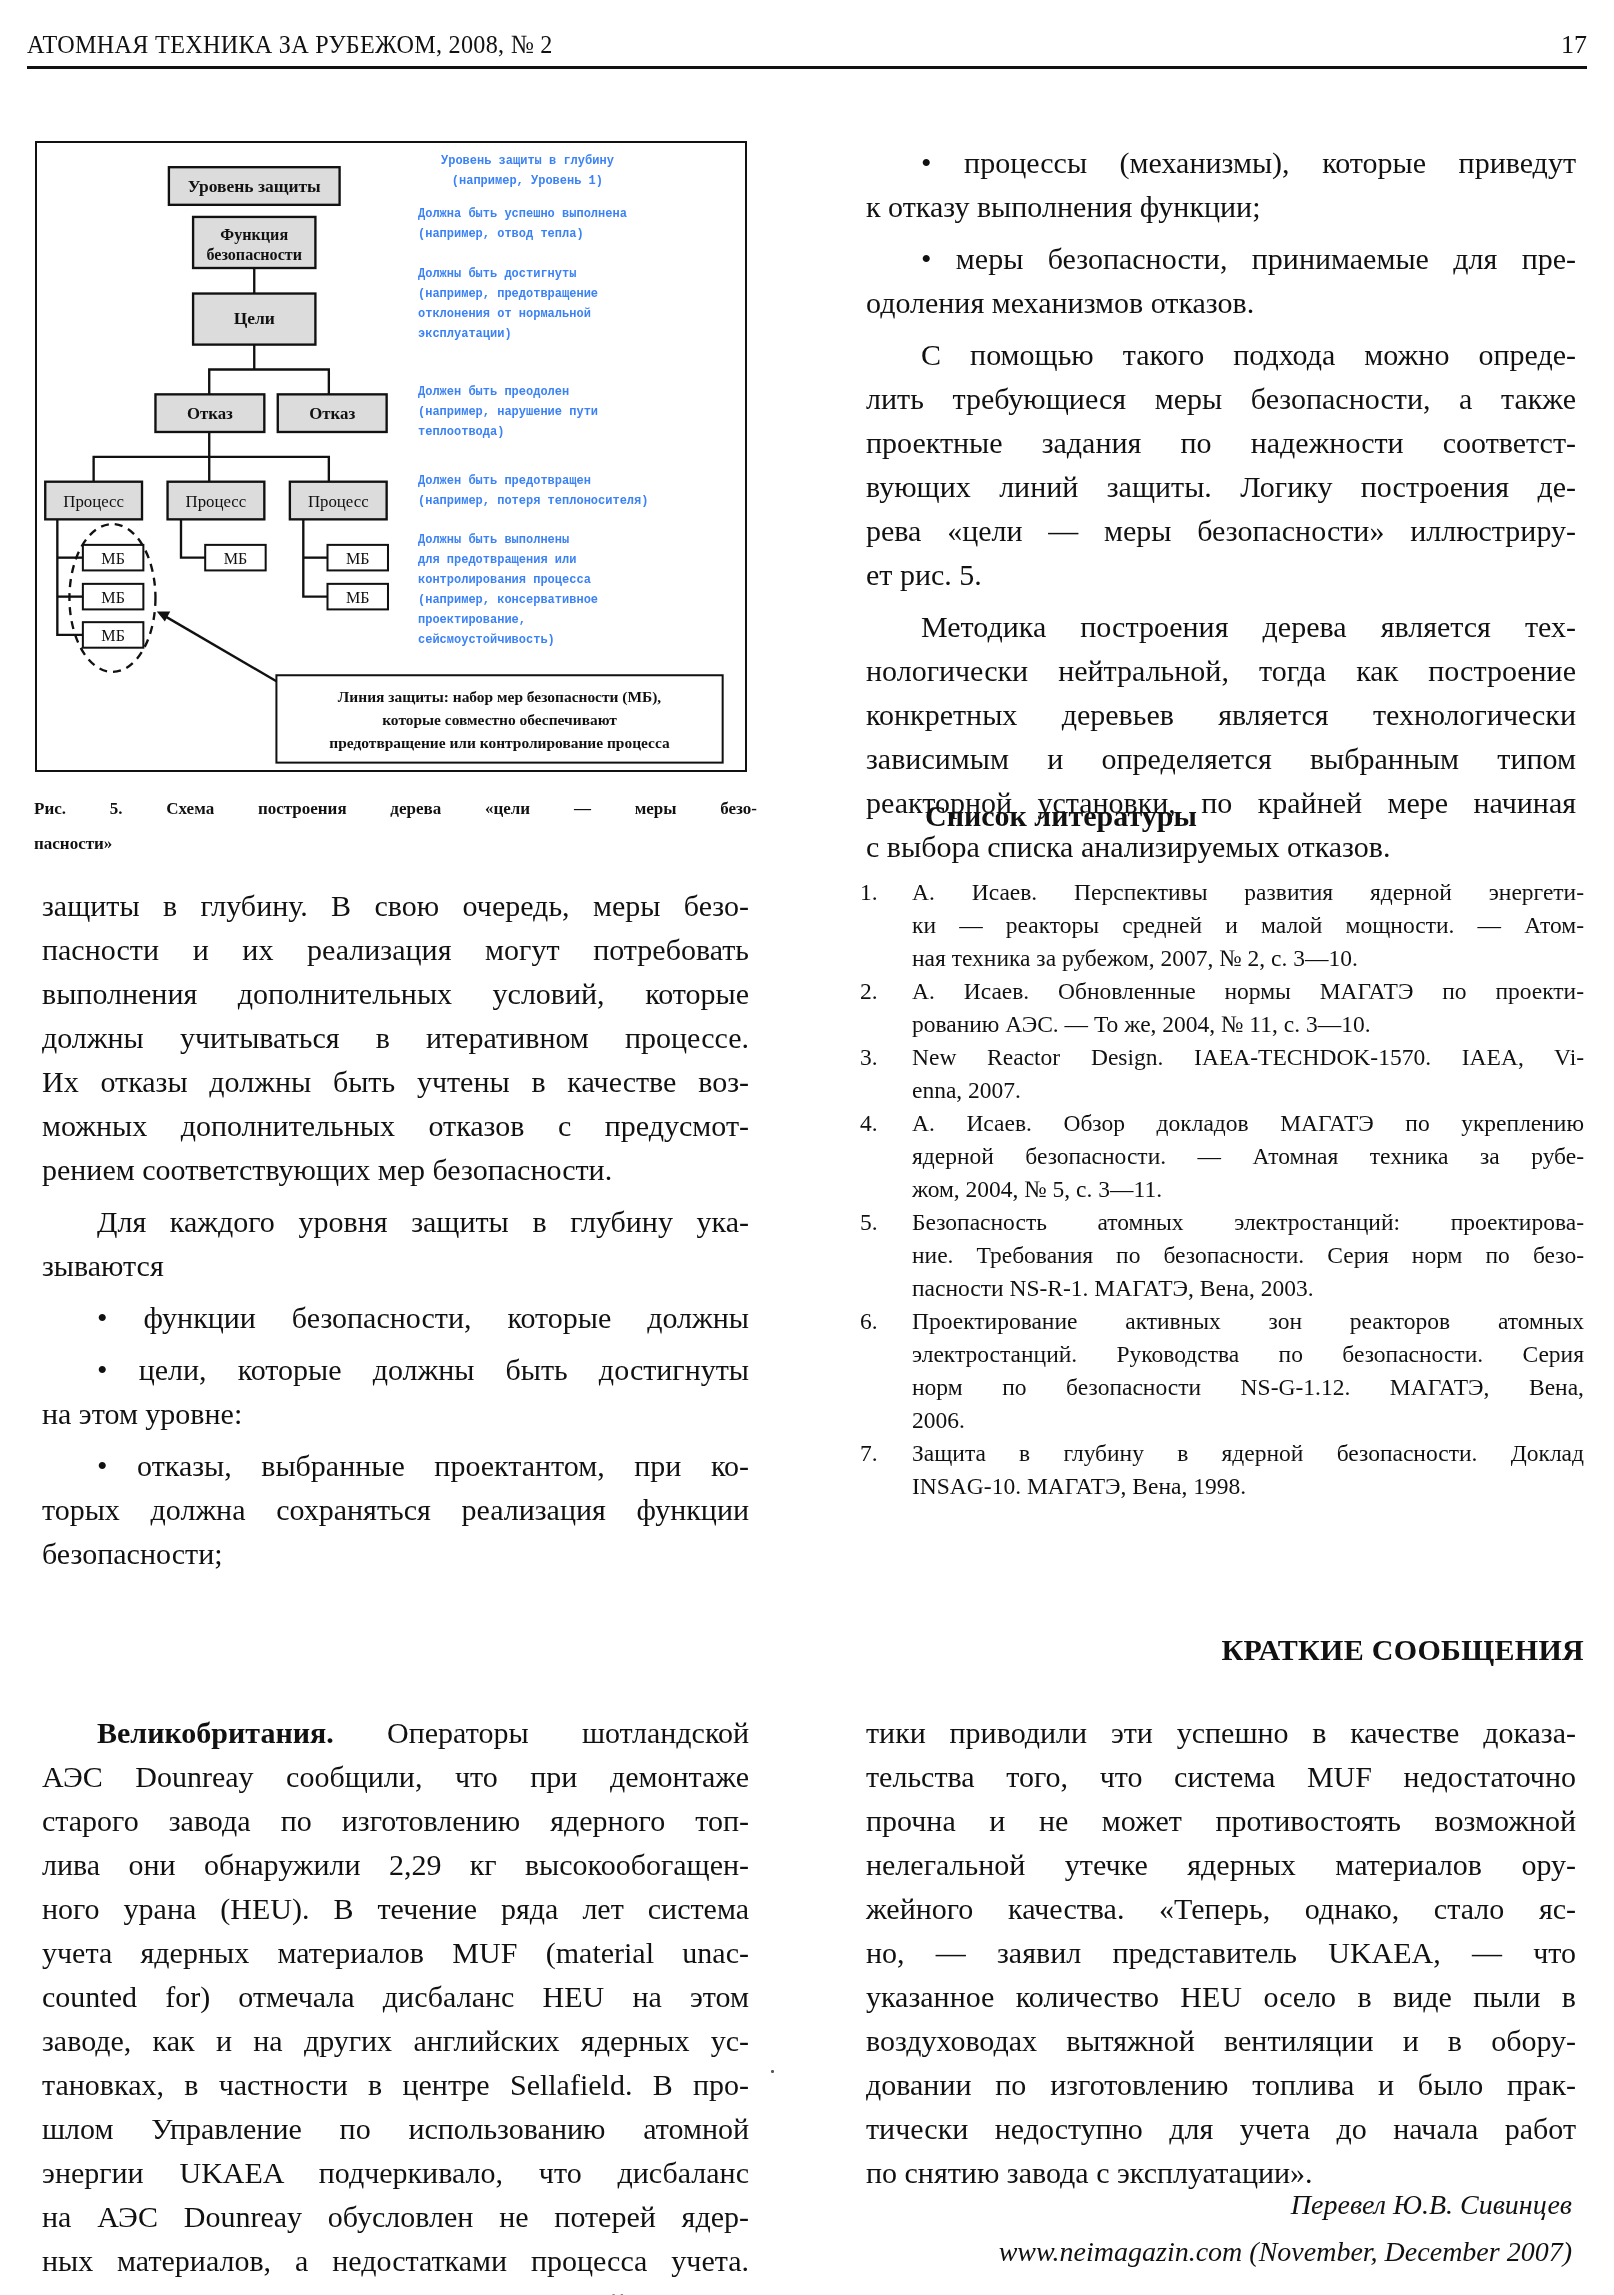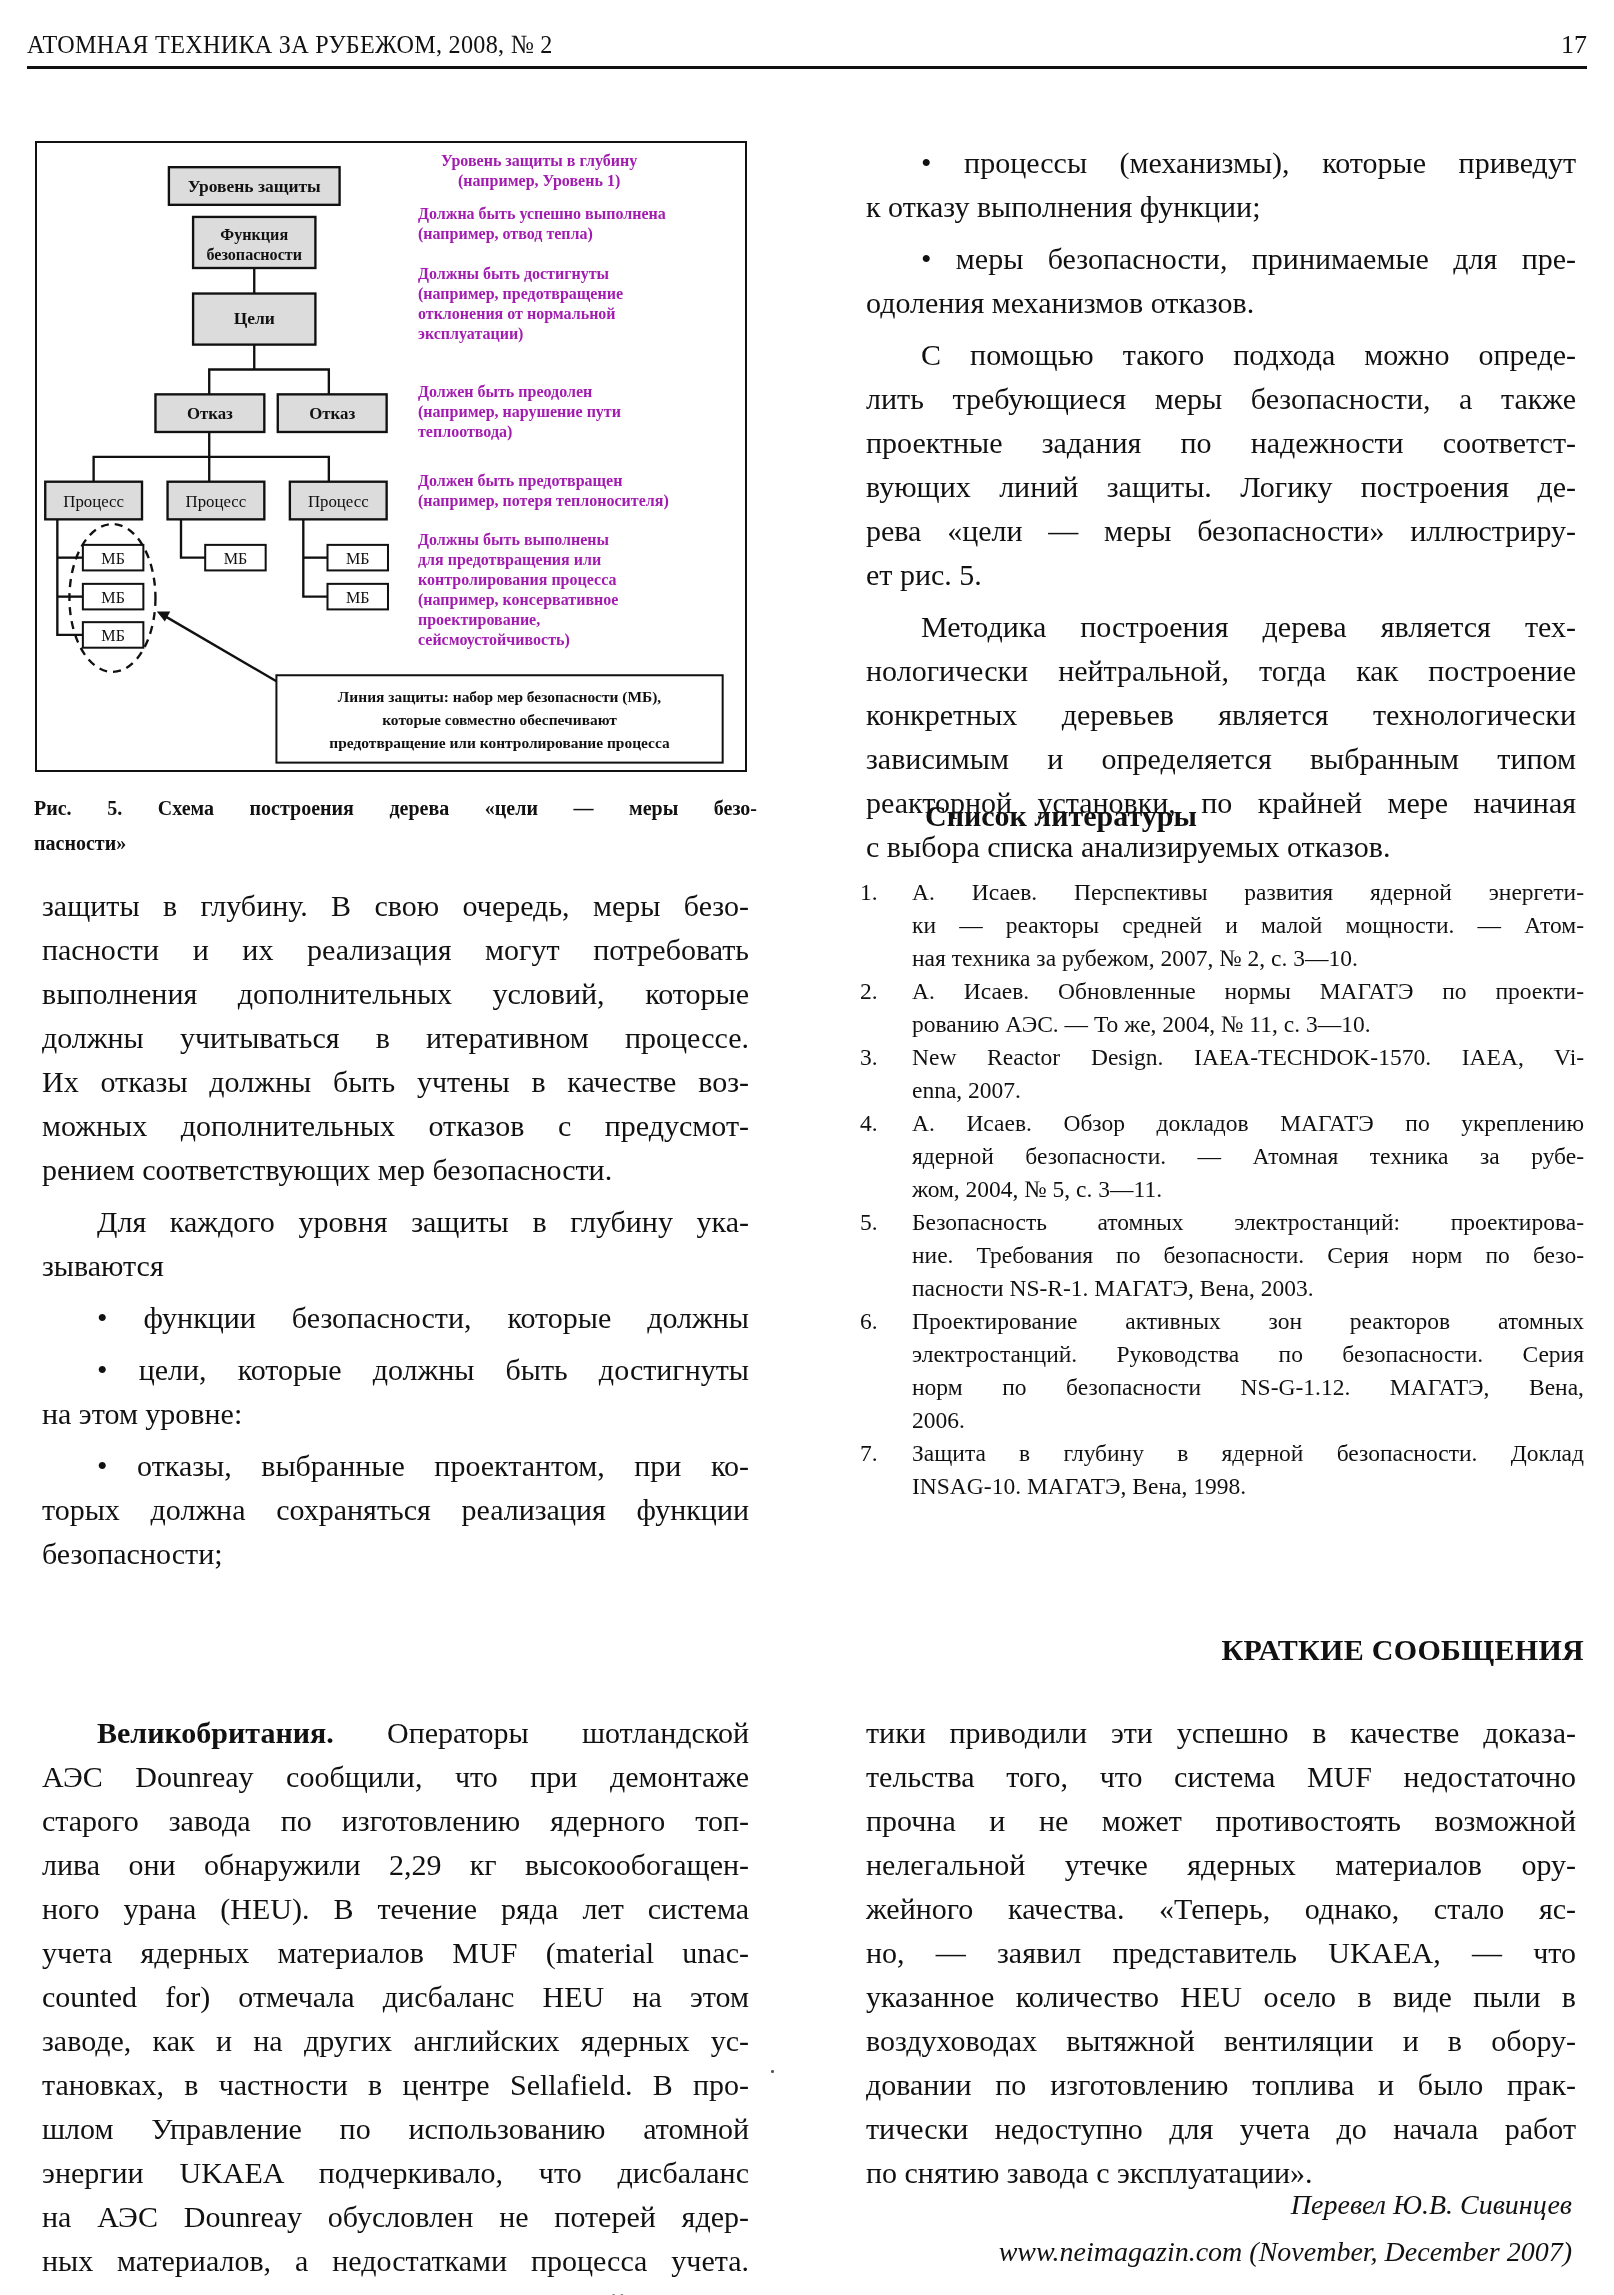--- a/index.html
+++ b/index.html
@@ -16,23 +16,23 @@
   .col { position: absolute; font-size: 30px; line-height: 44px; text-align: justify; }
   .col-left { left: 34px; width: 723px; }
   .col-right { left: 858px; width: 726px; }
   .col p { margin: 8px; text-indent: 0; }
   .col .line { display: block; text-align: justify; text-align-last: justify; }
   .col .line.last { text-align-last: left; }
 
   
   .figure-frame { position: absolute; left: 35px; top: 141px; width: 712px; height: 631px; border: 2.7px solid #111; box-sizing: border-box; }
   .fig-svg { position: absolute; left: 0; top: 0; }
-  .fig-note { position: absolute; font-family: Liberation Serif, serif; font-weight: bold; font-size: 16px; line-height: 20px; color: #a21caf; }
+  .fig-note { position: absolute; font-family: Liberation Mono, monospace; font-weight: bold; font-size: 12px; line-height: 20px; color: #3b82f6; }
   .fig-note .l { display: block; white-space: nowrap; }
-  .caption { position: absolute; left: 34px; top: 791px; width: 723px; font-weight: bold; font-size: 20px; line-height: 35px; text-align: justify; }
+  .caption { position: absolute; left: 34px; top: 791px; width: 723px; font-weight: bold; font-size: 17px; line-height: 35px; text-align: justify; }
   .caption .line { display:block; text-align-last: justify; }
   .caption .line.last { text-align-last: left; }
 
   
   .refs-title { position: absolute; left: 925px; top: 799px; font-weight: bold; font-size: 30px; }
   .refs { position: absolute; left: 860px; top: 876px; width: 724px; font-size: 23.5px; line-height: 33px; }
   .ref-item { position: relative; padding-left: 52px; margin: 0; }
   .ref-num { position: absolute; left: 0; top: 0; }
   .ref-item .line { display: block; text-align: justify; text-align-last: justify; }
   .ref-item .line.last { text-align-last: left; }

